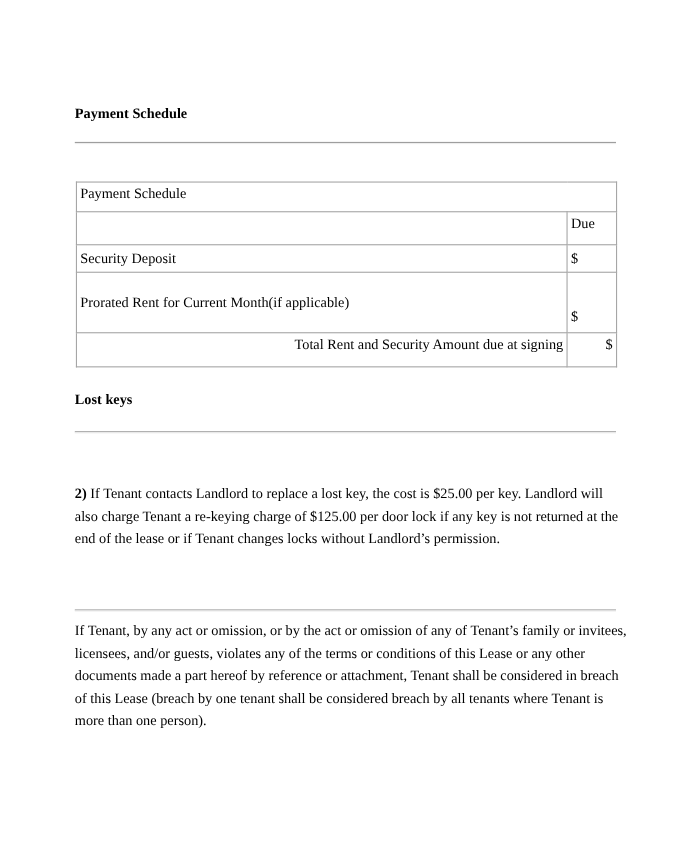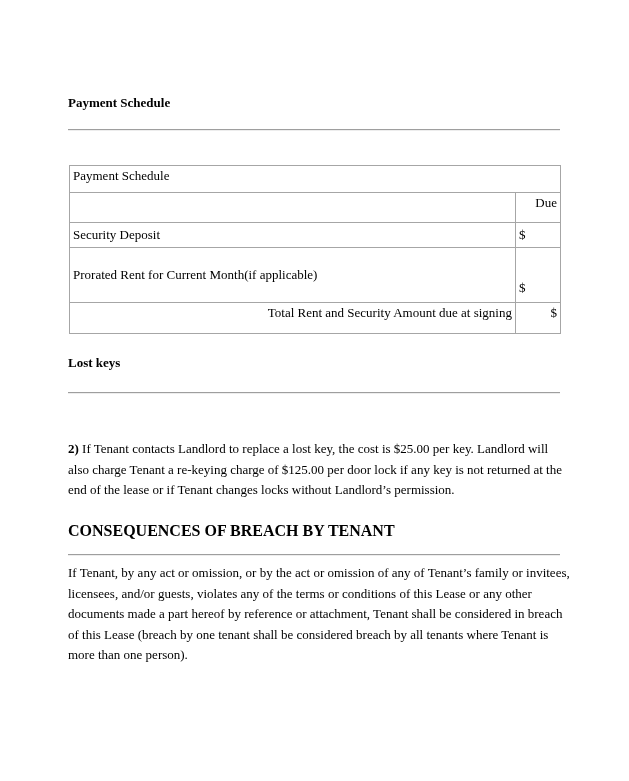--- a/index.html
+++ b/index.html
@@ -43,21 +43,21 @@
     border-collapse:collapse;table-layout:fixed;
     border:1px solid var(--table-outer-border);
   }
   table.pay td{
     border:1px solid var(--table-cell-border);
     padding:2px 3px;
     font-size:13px;
     overflow:hidden;
   }
   tr.r-title{height:27px;}  tr.r-title td{vertical-align:top;}
-  tr.r-head{height:30px;}   tr.r-head td{vertical-align:top;text-align:right;}
+  tr.r-head{height:30px;}   tr.r-head td{vertical-align:top;}
   tr.r-sec{height:25px;}    tr.r-sec td{vertical-align:middle;}
   tr.r-pro{height:55px;font-family:Liberation Serif, serif;}
   tr.r-pro td.cell-label{vertical-align:middle;}
   tr.r-pro td.cell-due{vertical-align:bottom;padding-bottom:6px;}
   tr.r-tot{height:31px;text-align:right;}    tr.r-tot td{vertical-align:top;}
 </style>
 </head>
 <body>
 
 <div class="page">
@@ -96,21 +96,20 @@
 
   <div class="abs hd" style="top:355px">Lost keys</div>
 
   <hr class="rule" style="top:392px">
 
 
   <p class="para" style="top:439px"><b class="marker">2)</b> <span class="ptext">If Tenant contacts Landlord to replace a lost key, the cost is $25.00 per key.  Landlord will
 also charge Tenant a re-keying charge of $125.00 per door lock if any key is not returned at the
 end of the lease or if Tenant changes locks without Landlord’s permission.</span></p>
 
-  <div class="abs hd-lg" style="top:521px">CONSEQUENCES OF BREACH BY TENANT</div>
 
   <hr class="rule" style="top:554px">
 
   <p class="para" style="top:563px"><span class="ptext">If Tenant, by any act or omission, or by the act or omission of any of Tenant’s family or invitees,
 licensees, and/or guests, violates any of the terms or conditions of this Lease or any other
 documents made a part hereof by reference or attachment, Tenant shall be considered in breach
 of this Lease (breach by one tenant shall be considered breach by all tenants where Tenant is
 more than one person).</span></p>
 
 </div>

